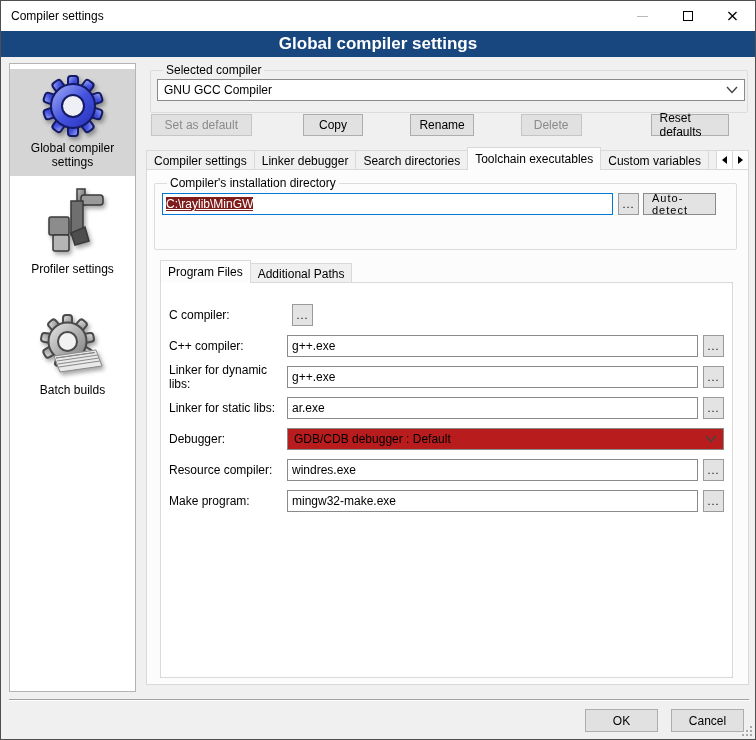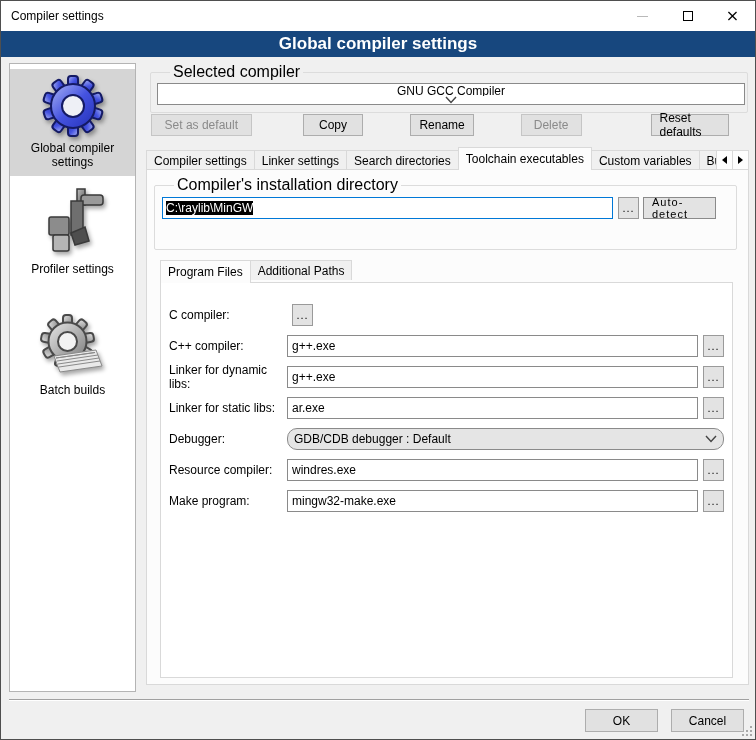--- a/index.html
+++ b/index.html
@@ -39,29 +39,29 @@
   .side-item { padding:5px 2px 7px 2px; text-align:center; }
   .side-item.selected { background:#d5d5d5; }
   .side-item .icon-wrap { display:flex; justify-content:center; margin-bottom:3px; }
   .side-item svg { filter:drop-shadow(2px 3px 2px rgba(0,0,0,0.35)); }
   .side-item .side-label { font-size:12px; line-height:14px; }
   .side-gap1 { height:6px; } .side-gap2 { height:26px; }
   
   fieldset {
     border:1px solid #dcdcdc; border-radius:2px;
   }
-  fieldset legend { font-size:16px; padding:0 3px; margin-left:19px; }
+  fieldset legend { font-size:12px; padding:0 3px; margin-left:12px; }
   .compiler-box { position:absolute; left:149px; top:62px; width:598px; height:50px; }
   .combo {
     height:22px; background:#fff; border:1px solid #8a8a8a;
     display:flex; align-items:center; padding:0 6px; position:relative;
   }
   .combo .combo-text { flex:1; overflow:hidden; white-space:nowrap; }
   .combo svg.chev { flex:0 0 auto; }
-  .compiler-box .combo { margin:2px 2px 0 6px;flex-direction:column; }
+  .compiler-box .combo { margin:2px 2px 0 6px; }
   
   .cbuttons {
     position:absolute; left:150px; top:113px; width:596px; height:22px;
     display:flex; justify-content:flex-end; align-items:center;gap:44px;
   }
   .btn {
     height:22px; background:#e1e1e1; border:1px solid #adadad;
     font-size:12px; font-family:"Liberation Sans",sans-serif;
     display:flex; align-items:center; justify-content:center; padding:0 8px;
   }
@@ -94,47 +94,47 @@
   .tabpage {
     position:absolute; left:145px; top:168px; width:603px; height:516px;
     background:#fcfcfc; border:1px solid #d9d9d9; z-index:2;
   }
   .dir-box { position:absolute; left:7px; top:6px; width:583px; height:74px; background:#fcfcfc; }
   .dir-row { display:flex; align-items:center; margin:3px 7px 0 7px; }
   .dir-input {
     width:451px; height:22px; border:1px solid #0078d7; background:#fff;
     display:flex; align-items:center; padding:0 3px; overflow:hidden; white-space:nowrap;
   }
-  .dir-input .sel { background:#000000; color:#fff; }
+  .dir-input .sel { background:#7f1d1d; color:#fff;text-decoration:underline; }
   .mini-btn {
     width:21px; height:22px; background:#e3e3e3; border:1px solid #9a9a9a;
     display:flex; align-items:center; justify-content:center;
     font-size:11px; letter-spacing:1px; margin-left:5px;
   }
   .b-autodetect { width:73px; margin-left:4px; border-color:#8a8a8a; }
   .note {
     margin:3px 7px 0 7px; color:#a02c2e; white-space:nowrap; overflow:hidden; width:566px;
   }
   
   .subtabstrip {
-    position:absolute; left:13px; top:90px; height:23px; display:flex; align-items:flex-start;
+    position:absolute; left:13px; top:90px; height:23px; display:flex; align-items:flex-end;
   }
   .subtabpage {
     position:absolute; left:13px; top:112px; width:573px; height:396px;
     background:#fff; border:1px solid #d9d9d9; padding-top:21px;
   }
   
   .frow { display:flex; align-items:center; margin:0 8px 9px 8px; height:22px; }
   .frow .flabel { width:118px; flex:0 0 auto; }
   .frow input {
     flex:1; height:22px; border:1px solid #8a8a8a; background:#fff;
     font-family:"Liberation Sans",sans-serif; font-size:12px; padding:0 4px; color:#000;
   }
   .frow .mini-btn { flex:0 0 auto; }
-  .frow .combo { flex:1; background:#e5e5e5;border-radius:10px; }
+  .frow .combo { flex:1; background:#b91c1c; }
   
   .divider {
     position:absolute; left:8px; top:698px; width:740px; height:2px;
     border-top:1px solid #a0a0a0; border-bottom:1px solid #fff;
   }
   .b-ok { position:absolute; left:584px; top:708px; width:73px; height:23px; }
   .b-cancel { position:absolute; left:670px; top:708px; width:73px; height:23px; }
   .grip { position:absolute; right:3px; bottom:3px; width:10px; height:10px; }
   .grip i {
     position:absolute; width:2px; height:2px; background:#a8a8a8; display:block;
@@ -264,21 +264,21 @@
 <div class="cbuttons">
   <div class="btn disabled b-setdef">Set as default</div>
   <div class="btn b-copy">Copy</div>
   <div class="btn b-rename">Rename</div>
   <div class="btn disabled b-delete">Delete</div>
   <div class="btn b-reset">Reset defaults</div>
 </div>
 
 <div class="tabstrip">
   <div class="tab">Compiler settings</div>
-  <div class="tab">Linker settings</div>
+  <div class="tab">Linker debugger</div>
   <div class="tab">Search directories</div>
   <div class="tab active">Toolchain executables</div>
   <div class="tab">Custom variables</div>
   <div class="tab clipped">Build options</div>
   <div class="tab-arrows">
     <div class="tab-arrow">
         <span class="tri-l"></span>
       </div>
     <div class="tab-arrow">
         <span class="tri-r"></span>

